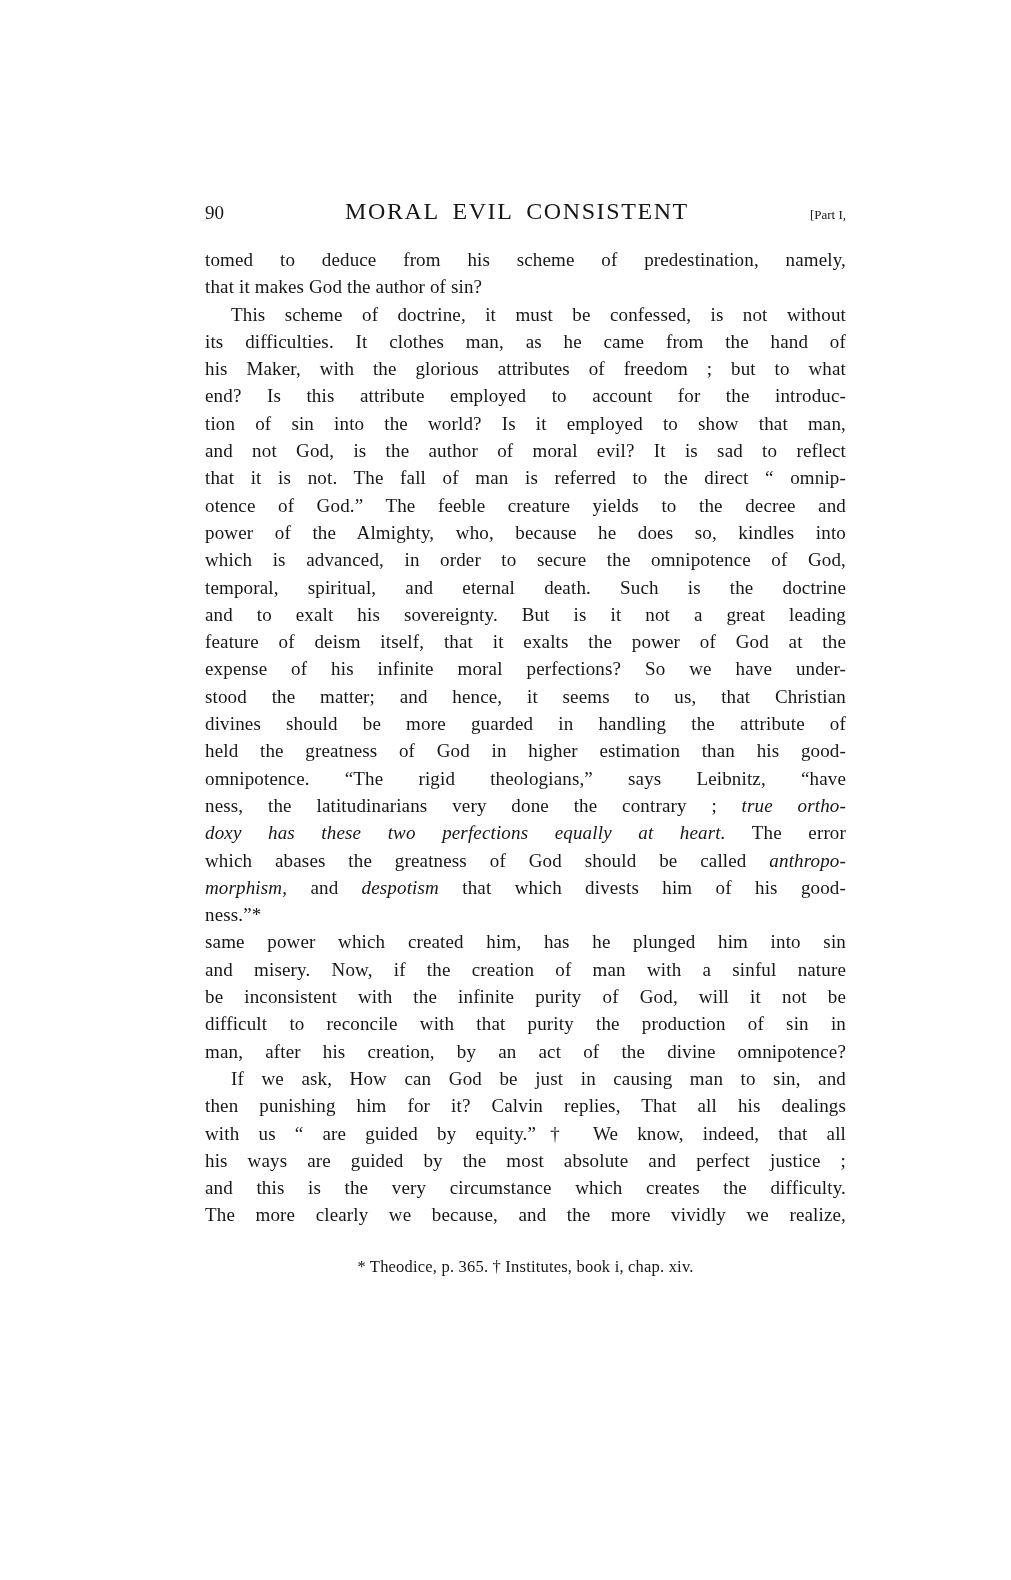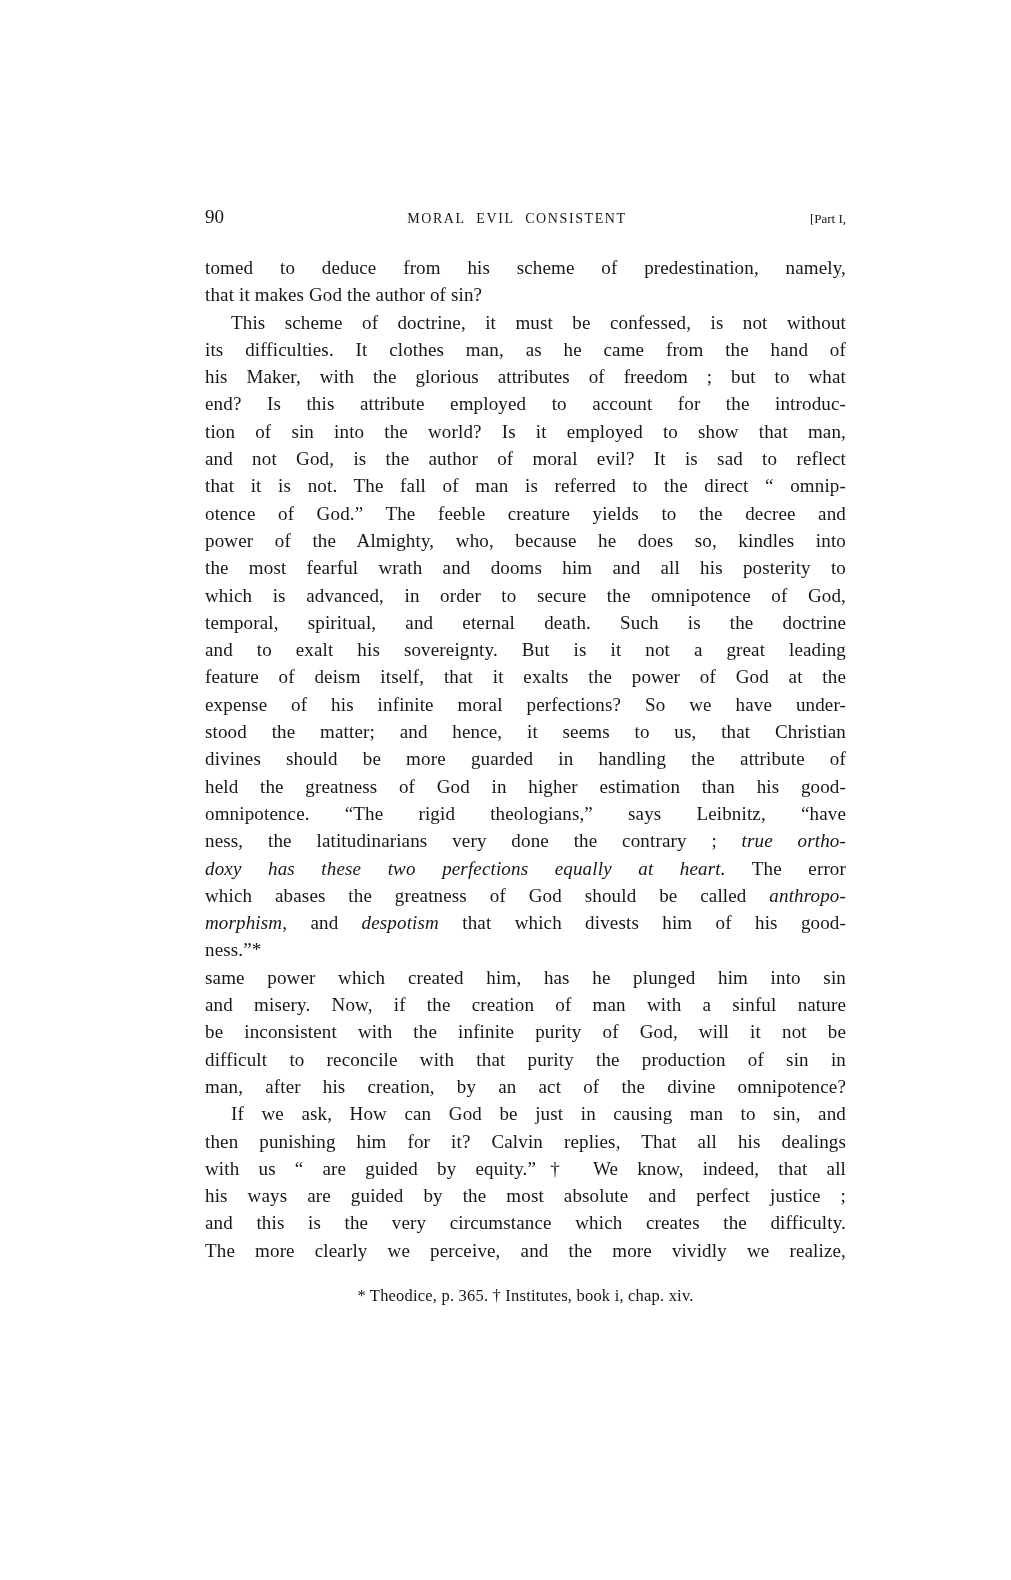--- a/index.html
+++ b/index.html
@@ -8,55 +8,55 @@
     width: 1011px;
     height: 1580px;
     background: #ffffff;
     font-family: "Liberation Serif", serif;
     color: #161616;
     overflow: hidden;
   }
   .content {
     position: absolute;
     left: 205px;
-    top: 206px;
+    top: 198px;
     width: 641px;
   }
   .header {
     display: flex;
     justify-content: space-between;
     align-items: baseline;
     font-size: 19px;
     height: 24px;
   }
   .running-title {
     letter-spacing: 1.6px;
     word-spacing: 6px;
-    font-size: 14px;
+    font-size: 24px;
   }
   .part-label { font-size: 13px; }
   .body-text {
     margin-top: 24px;
     font-size: 19px;
     letter-spacing: 0.15px;
   }
   .line {
     line-height: 27.3px;
     height: 27.3px;
     text-align: left;
     white-space: normal;
   }
   .jl {
     text-align: justify;
     text-align-last: justify;
   }
   .indent { text-indent: 26px; }
   .it { font-style: italic; }
   .footnote {
-    margin-top: 22px;
+    margin-top: 28px;
     text-align: center;
     font-size: 16.5px;
     letter-spacing: 0.2px;
   }
 </style>
 </head>
 <body>
 
 <div class="page">
   <div class="content">
@@ -73,21 +73,20 @@
         <div>
           <div class="line jl indent"><span>This scheme of doctrine, it must be confessed, is not without</span></div>
           <div class="line jl"><span>its difficulties.  It clothes man, as he came from the hand of</span></div>
           <div class="line jl"><span>his Maker, with the glorious attributes of freedom ; but to what</span></div>
           <div class="line jl"><span>end?  Is this attribute employed to account for the introduc-</span></div>
           <div class="line jl"><span>tion of sin into the world?  Is it employed to show that man,</span></div>
           <div class="line jl"><span>and not God, is the author of moral evil?  It is sad to reflect</span></div>
           <div class="line jl"><span>that it is not.  The fall of man is referred to the direct “ omnip-</span></div>
           <div class="line jl"><span>otence of God.”  The feeble creature yields to the decree and</span></div>
           <div class="line jl"><span>power of the Almighty, who, because he does so, kindles into</span></div>
-          <div class="line jl"><span>the most fearful wrath and dooms him and all his posterity to</span></div>
           <div class="line jl"><span>which is advanced, in order to secure the omnipotence of God,</span></div>
           <div class="line jl"><span>temporal, spiritual, and eternal death.  Such is the doctrine</span></div>
           <div class="line jl"><span>and to exalt his sovereignty.  But is it not a great leading</span></div>
           <div class="line jl"><span>feature of deism itself, that it exalts the power of God at the</span></div>
           <div class="line jl"><span>expense of his infinite moral perfections?  So we have under-</span></div>
           <div class="line jl"><span>stood the matter; and hence, it seems to us, that Christian</span></div>
           <div class="line jl"><span>divines should be more guarded in handling the attribute of</span></div>
           <div class="line jl"><span>held the greatness of God in higher estimation than his good-</span></div>
           <div class="line jl"><span>omnipotence.  “The rigid theologians,” says Leibnitz, “have</span></div>
           <div class="line jl"><span>ness, the latitudinarians very done the contrary ; </span><span class="it">true ortho-</span></div>
@@ -102,18 +101,18 @@
           <div class="line jl"><span>be inconsistent with the infinite purity of God, will it not be</span></div>
           <div class="line jl"><span>difficult to reconcile with that purity the production of sin in</span></div>
           <div class="line jl"><span>man, after his creation, by an act of the divine omnipotence?</span></div>
         </div>
         <div>
           <div class="line jl indent"><span>If we ask, How can God be just in causing man to sin, and</span></div>
           <div class="line jl"><span>then punishing him for it?  Calvin replies, That all his dealings</span></div>
           <div class="line jl"><span>with us “ are guided by equity.”†  We know, indeed, that all</span></div>
           <div class="line jl"><span>his ways are guided by the most absolute and perfect justice ;</span></div>
           <div class="line jl"><span>and this is the very circumstance which creates the difficulty.</span></div>
-          <div class="line jl"><span>The more clearly we perceive, and the more vividly we realize,</span></div>
+          <div class="line jl"><span>The more clearly we because, and the more vividly we realize,</span></div>
         </div>
       </div>
     <div class="footnote">* Theodice, p. 365.  † Institutes, book i, chap. xiv.</div>
   </div>
 </div>
 
 </body></html>

